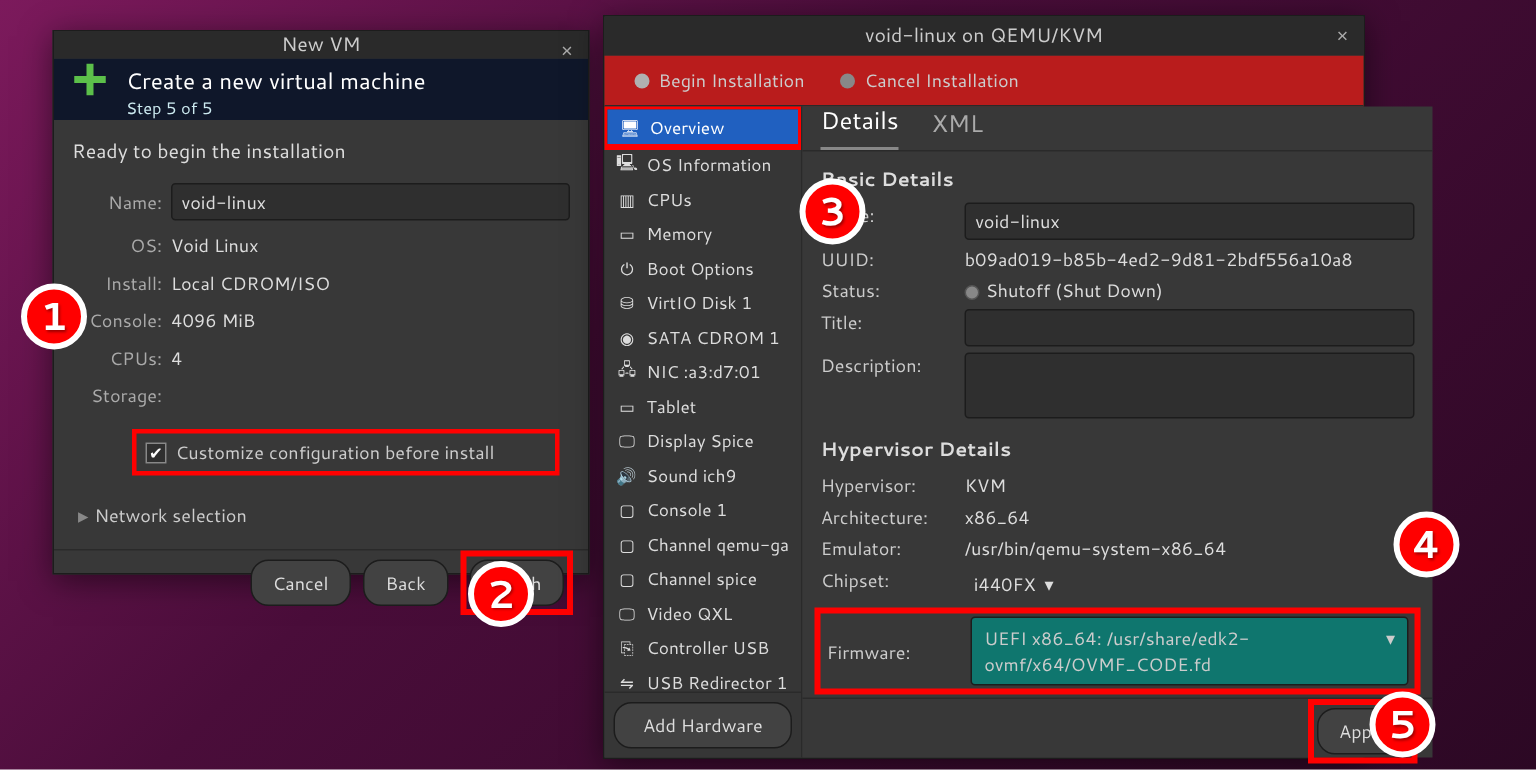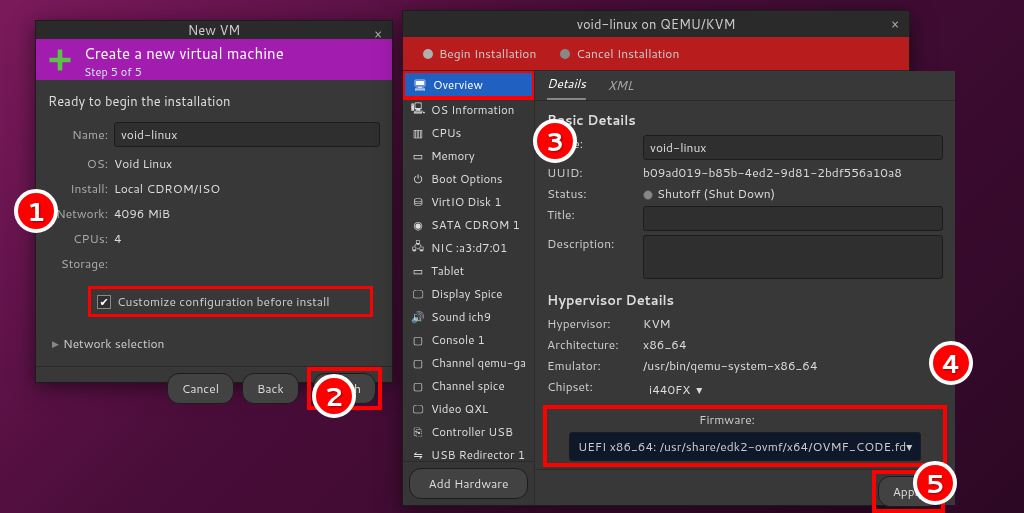--- a/index.html
+++ b/index.html
@@ -31,24 +31,23 @@
     font-weight: 500;
   }
   .titlebar .close {
     position: absolute; right: 6px; top: 4px;
     font-size: 13px; color: #aaa; cursor: pointer;
     width: 16px; height: 16px; text-align: center;
   }
   
   .win-left { left: 35px; top: 20px; width: 358px; height: 363px; }
   .wiz-header {
-    background: #a21caf;
+    background: #0f172a;
     height: 55px;
     display: flex;
-    align-items: center;
     padding: 0 10px;
     gap: 10px;
   }
   .wiz-header .plus {
     width: 28px; height: 28px; color: #5cc04a;
     display:flex; align-items:center; justify-content:center;
   }
   .wiz-header .title-group { display:flex; flex-direction:column; padding-top:4px; }
   .wiz-header .h1 { color: #fff; font-size: 15px; }
   .wiz-header .h2 { color: #cceaf0; font-size: 11px; }
@@ -95,34 +94,34 @@
   .sb-item {
     display:flex; align-items:center; gap:6px; padding:3px 8px 3px 8px; font-size:11.5px; color:#ddd;
     white-space:nowrap; overflow:hidden;
   }
   .sb-item.active { background:#2060c0; color:#fff; }
   .sb-item .ic { width:14px; height:14px; display:flex; align-items:center; justify-content:center; font-size:11px; }
   .overview-wrap { border:4px solid #ff0000; margin:-2px; }
   .addhw-wrap { padding:6px; border-top:1px solid #2a2a2a; }
   .detail { flex:1; display:flex; flex-direction:column; background:#383838; }
   .tabs { display:flex; gap:22px; height:30px; align-items:flex-end; padding:0 12px; border-bottom:1px solid #2a2a2a; }
-  .tab { padding:6px 0; font-size:12px; color:#aaa;font-style:italic; }
+  .tab { padding:6px 0; font-size:16px; color:#aaa; }
   .tab.active { color:#fff; border-bottom:2px solid #888; }
   .section-title { font-size:13px; font-weight:600; color:#ddd; padding:10px 12px 4px; }
   .drow { display:flex; align-items:flex-start; gap:4px; padding:2px 12px; font-size:12px; }
   .drow .dk { width:92px; text-align:left; color:#ccc; }
   .drow .dv { flex:1; color:#ddd; }
   .drow input, .drow textarea, .drow select {
     background:#2f2f2f; border:1px solid #1c1c1c; color:#ddd; border-radius:3px; font-size:12px;
   }
   .drow input { padding:3px 6px; width: 300px; }
   .drow textarea { padding:3px 6px; width: 300px; height:44px; resize:none; }
   .drow .select { padding:3px 6px; cursor:pointer; display:inline-flex; align-items:center; gap:6px;justify-content:flex-end; }
   .status-dot { width:10px; height:10px; display:inline-block; border-radius:50%; background:#888; border:1px solid #555; margin-right:4px; vertical-align:middle;}
-  .firmware-wrap { border:4px solid #ff0000; padding:2px 4px; margin: 2px 8px; display:flex; align-items:center; gap:4px;flex-direction:column;}
+  .firmware-wrap { border:4px solid #ff0000; padding:2px 4px; margin: 2px 8px; display:flex; align-items:center; gap:4px;}
   .firmware-wrap .dk { width:92px; color:#ccc; }
   .firmware-wrap .select { flex:1; padding:5px 8px; display:flex; justify-content:space-between; }
   .apply-bar { height:44px; display:flex; justify-content:flex-end; align-items:center; padding:0 10px; border-top:1px solid #2a2a2a; }
   .apply-wrap { border:4px solid #ff0000; padding:2px; }
 
   
   .anno {
     position:absolute; width:44px; height:44px; border-radius:50%;
     background:#ff0000; border:4px solid #fff; color:#fff;
     display:flex; align-items:center; justify-content:center;
@@ -163,21 +162,21 @@
     </div>
     <div class="kv">
         <span class="k">OS:</span>
       <span class="v">Void Linux</span>
       </div>
     <div class="kv">
         <span class="k">Install:</span>
       <span class="v">Local CDROM/ISO</span>
       </div>
     <div class="kv">
-        <span class="k">Network:</span>
+        <span class="k">Console:</span>
       <span class="v">4096 MiB</span>
       </div>
     <div class="kv">
         <span class="k">CPUs:</span>
       <span class="v">4</span>
       </div>
     <div class="kv">
         <span class="k">Storage:</span>
       <span class="v"></span>
       </div>
@@ -340,21 +339,21 @@
       <div class="drow">
           <span class="dk">Chipset:</span>
         <span class="dv"><span class="select">
               <span>i440FX</span>
               <span>▾</span>
             </span></span>
         </div>
 
       <div class="firmware-wrap">
         <span class="dk">Firmware:</span>
-        <span class="select" style="background:#0f172a;border:1px solid #1c1c1c;border-radius:3px;">
+        <span class="select" style="background:#0f766e;border:1px solid #1c1c1c;border-radius:3px;">
           <span>UEFI x86_64: /usr/share/edk2-ovmf/x64/OVMF_CODE.fd</span>
           <span>▾</span>
         </span>
       </div>
 
       <div style="flex:1"></div>
       <div class="apply-bar">
         <span class="apply-wrap">
           <button class="btn">Apply</button>
         </span>

